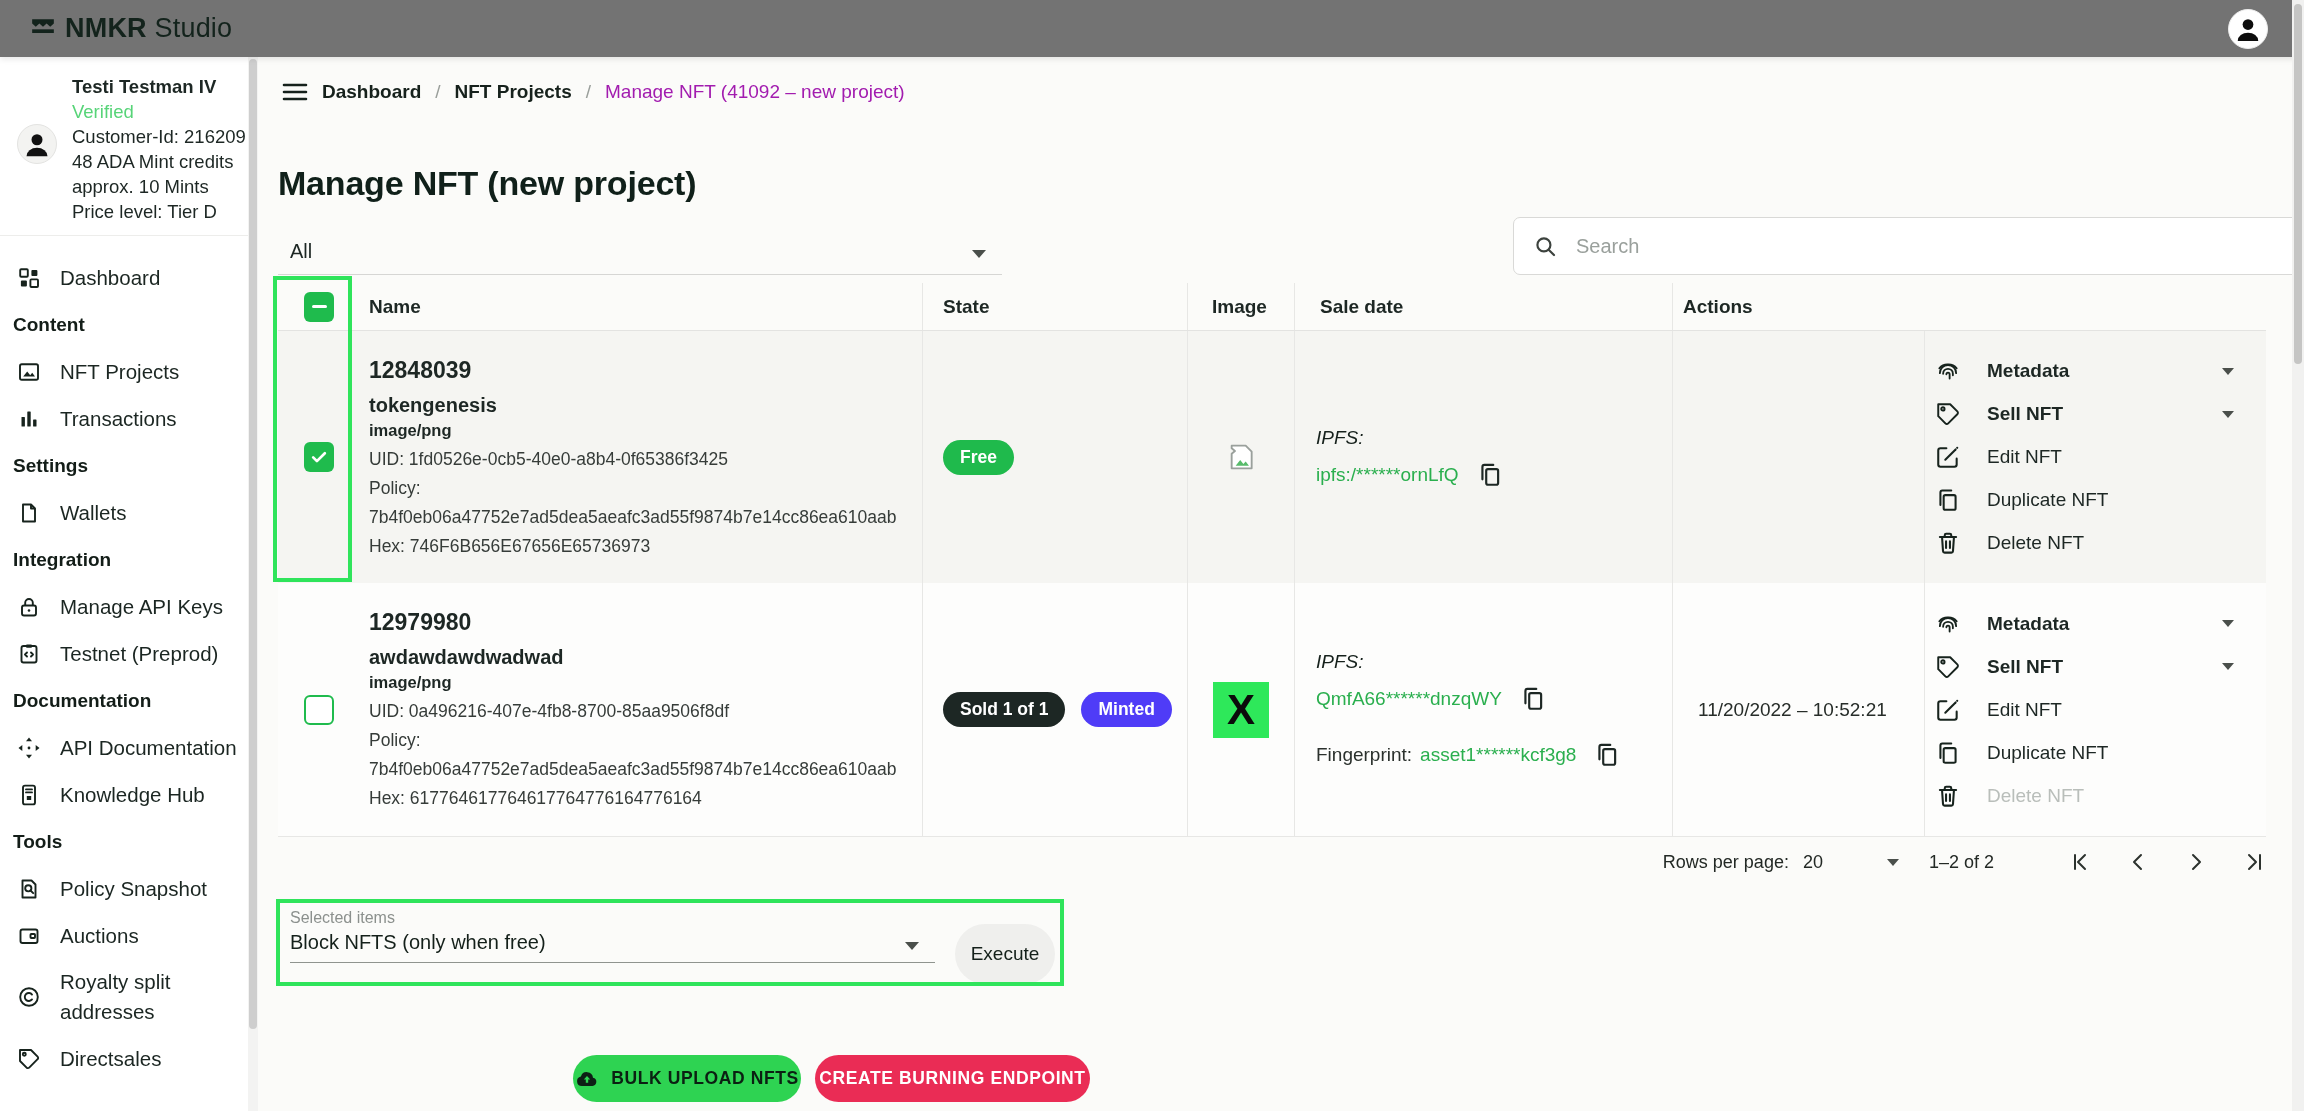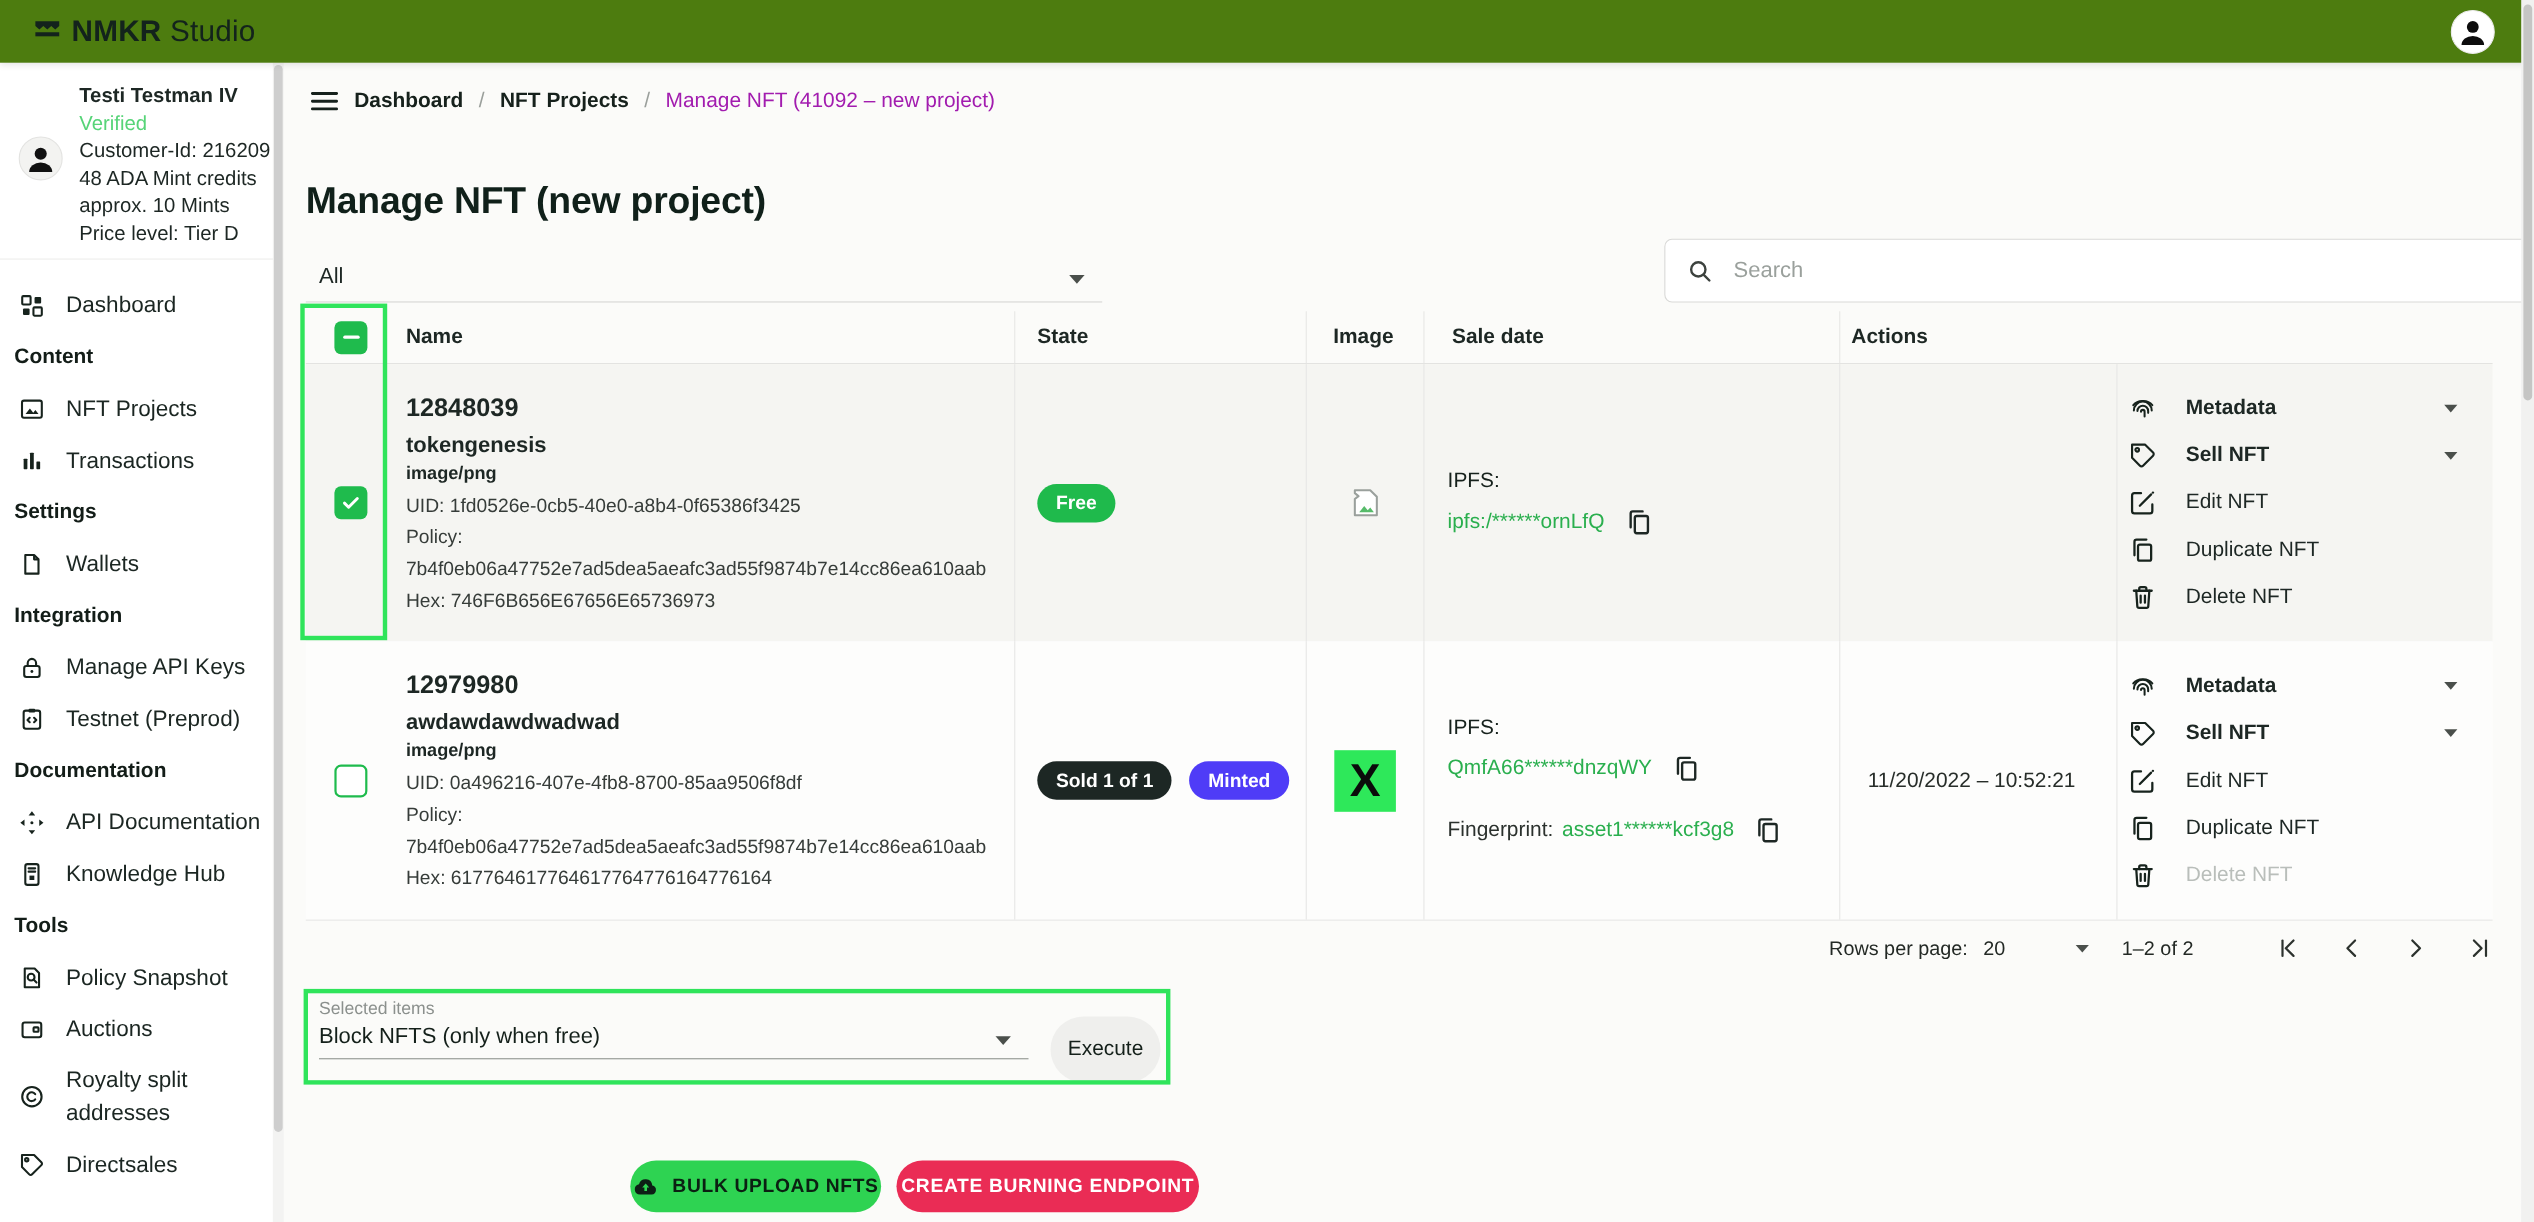--- a/index.html
+++ b/index.html
@@ -3,21 +3,21 @@
 <meta charset="utf-8">
 <style>
   html,body{margin:0;padding:0;background:#e9e9e9;}
   *{box-sizing:border-box;}
   .canvas{position:relative;width:2304px;height:1111px;overflow:hidden;
     font-family:"Liberation Sans",sans-serif;color:#1d2724;background:#fbfbf9;}
   svg{display:block}
   .ic{flex:none;color:#17231d}
 
   
-  .topbar{position:absolute;left:0;top:0;width:2304px;height:57px;background:#4d7c0f;
+  .topbar{position:absolute;left:0;top:0;width:2304px;height:57px;background:#737373;
     box-shadow:0 2px 6px rgba(0,0,0,.10);z-index:20;display:flex;align-items:center;}
   .brand{display:flex;align-items:center;gap:9px;margin-left:30px;}
   .brand-text{font-size:27px;color:#13231c;letter-spacing:.2px;}
   .brand-text b{font-weight:800;}
   .brand-text span{font-weight:400;}
   .tb-avatar{position:absolute;left:2228px;top:9px;width:40px;height:40px;border-radius:50%;
     background:#fff;border:1px solid #ececec;display:flex;align-items:center;justify-content:center;overflow:hidden;}
 
   
   .page-scroll{position:absolute;right:0;top:0;width:12px;height:1111px;background:#f1f1f0;z-index:30;}
@@ -88,21 +88,21 @@
     border-radius:20px;color:#fff;font-size:17.5px;font-weight:700;white-space:nowrap;}
   .badge.free{background:#1fba4c;}
   .badge.sold{background:#1d2724;}
   .badge.minted{background:#4f3cf7;}
 
   .img-cell{display:flex;align-items:center;justify-content:center;}
   .xtile{width:56px;height:56px;background:#2ee85a;display:flex;align-items:center;justify-content:center;
     font-size:42px;font-weight:800;color:#0b0b0b;}
 
   .det-cell{display:flex;flex-direction:column;justify-content:center;padding-left:21px;font-size:19px;}
-  .det-lbl{line-height:26px;margin-bottom:9px;color:#16211c;}
+  .det-lbl{line-height:26px;margin-bottom:9px;color:#16211c;font-style:italic;}
   .det-row{display:flex;align-items:center;gap:18px;}
   .glink{color:#2aaf4e;cursor:pointer;}
   .mb26{margin-bottom:26px;}
   .fp-lbl{color:#2b312d;margin-right:8px;}
 
   .date-cell{padding-left:25px;font-size:19px;color:#272d29;}
 
   .act-cell{display:flex;flex-direction:column;justify-content:center;padding-left:10px;}
   .act-row{display:flex;align-items:center;height:43px;cursor:pointer;padding-right:32px;}
   .act-row .albl{margin-left:26px;font-size:19px;}

